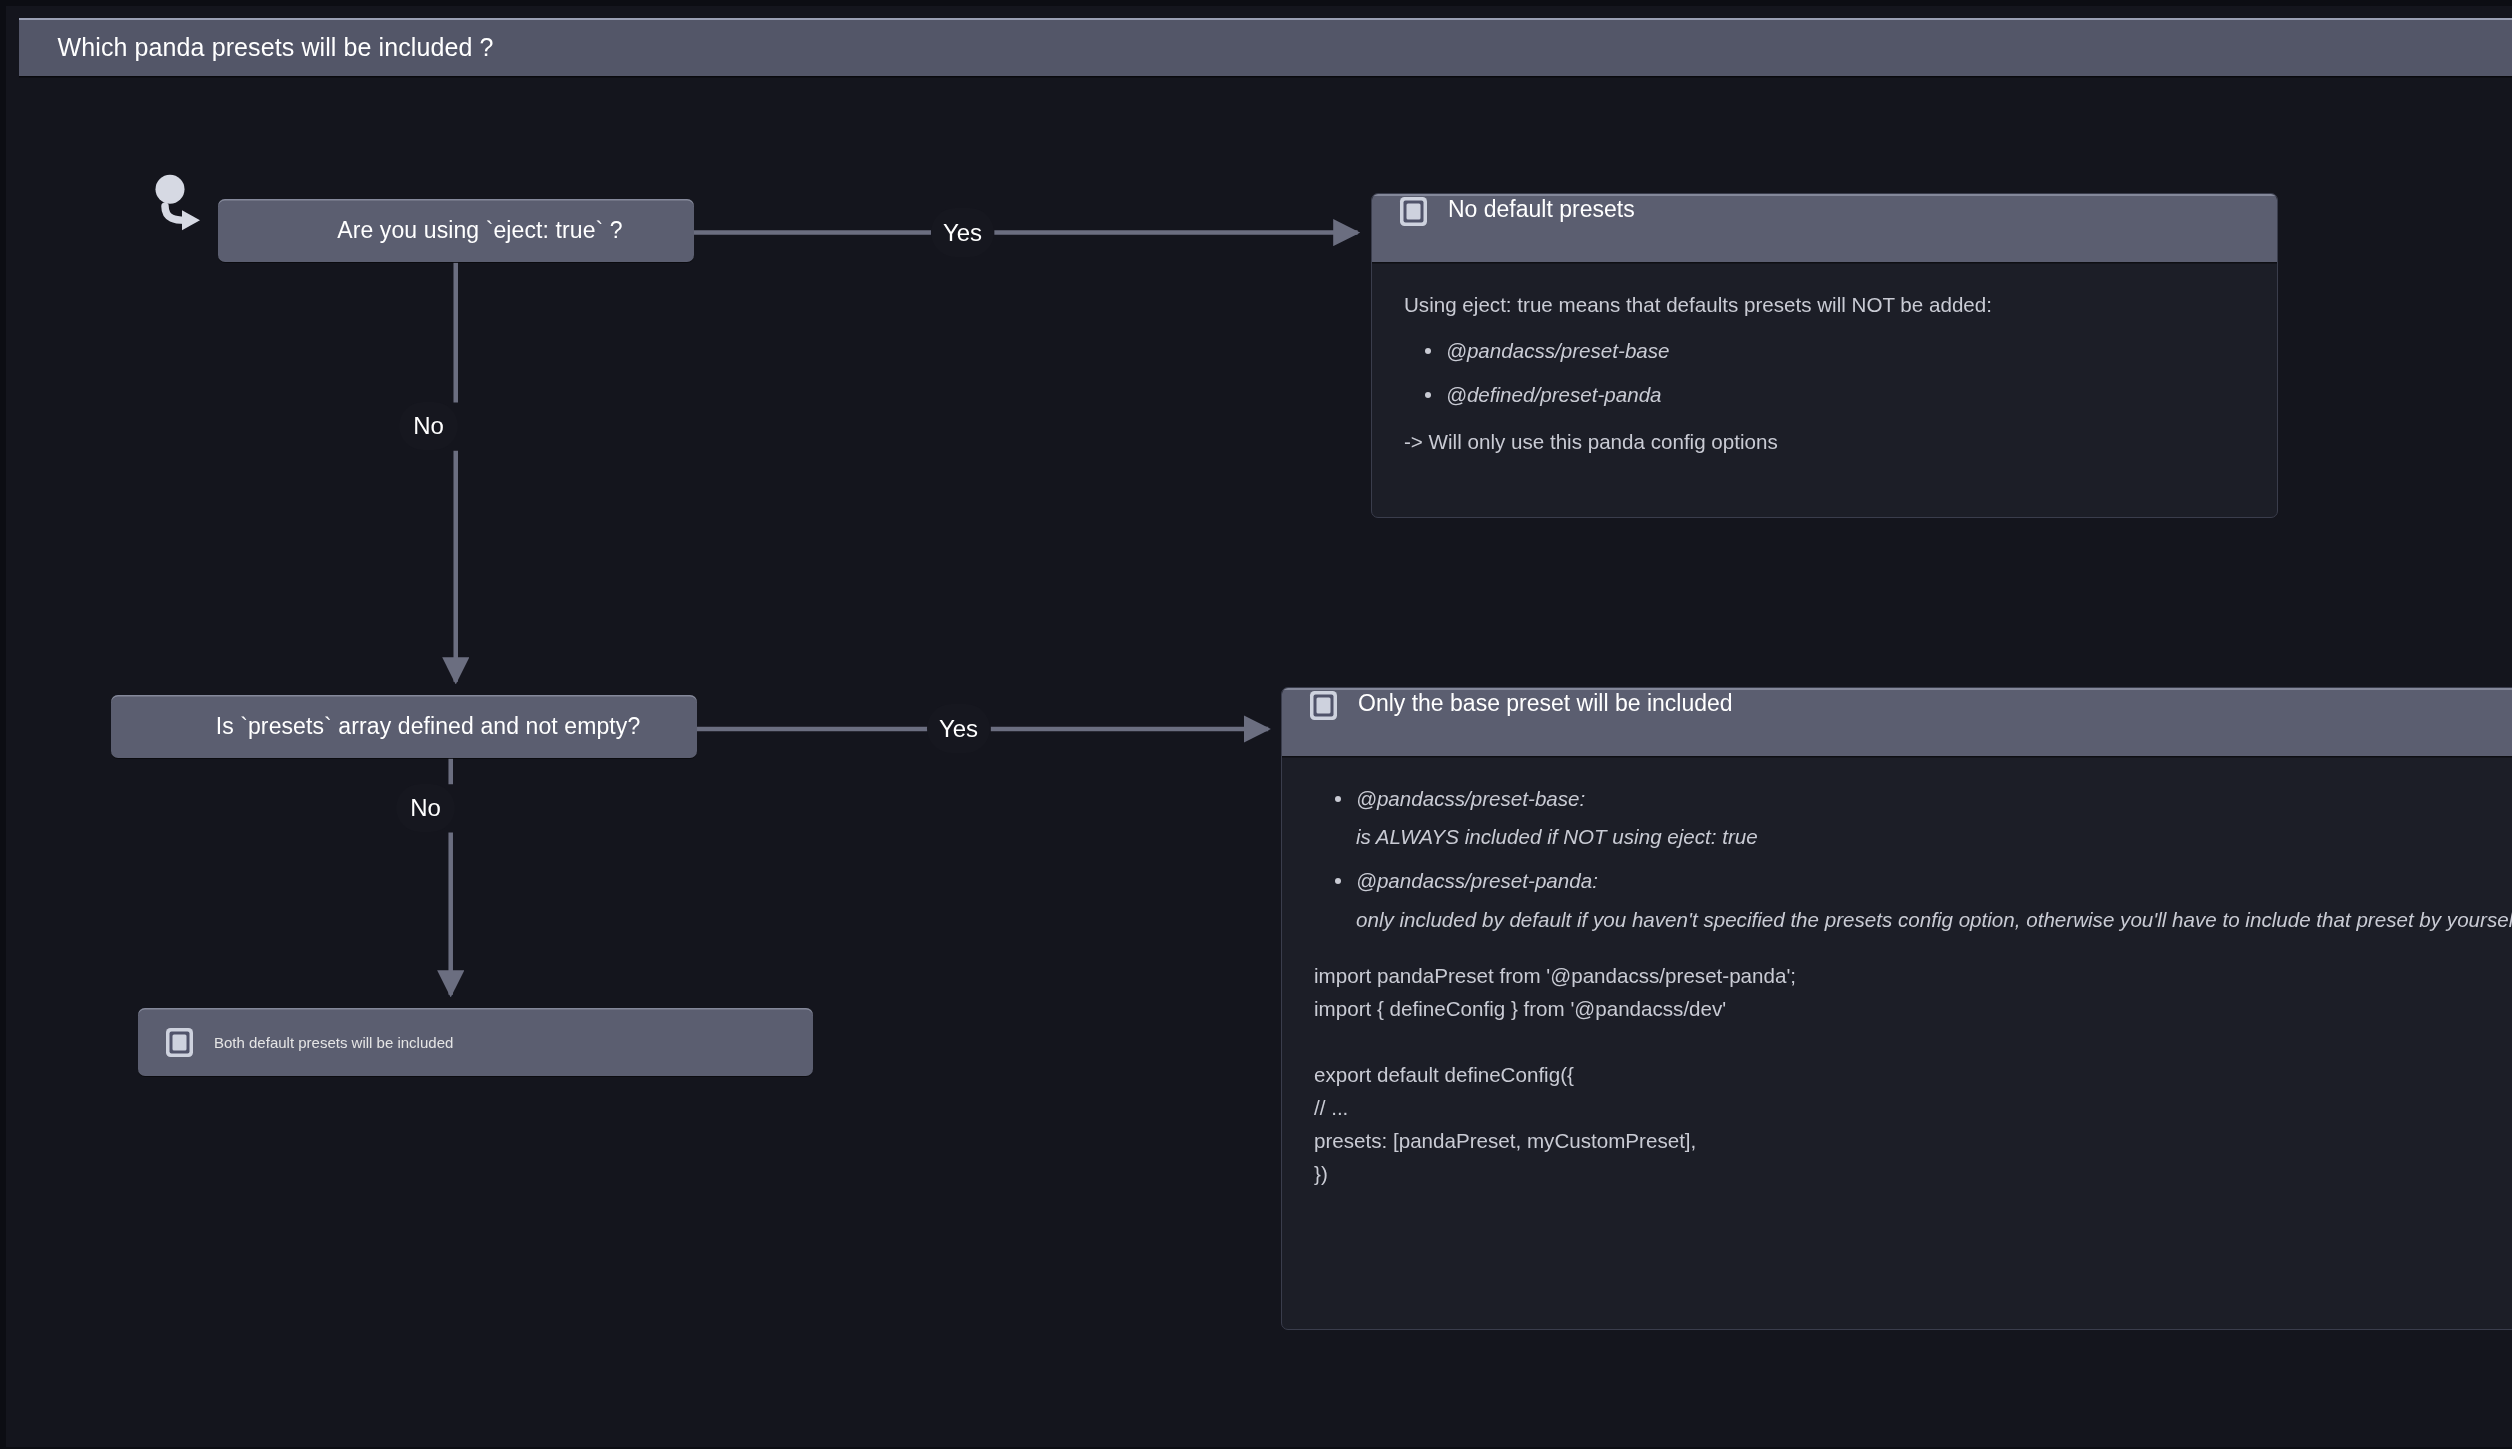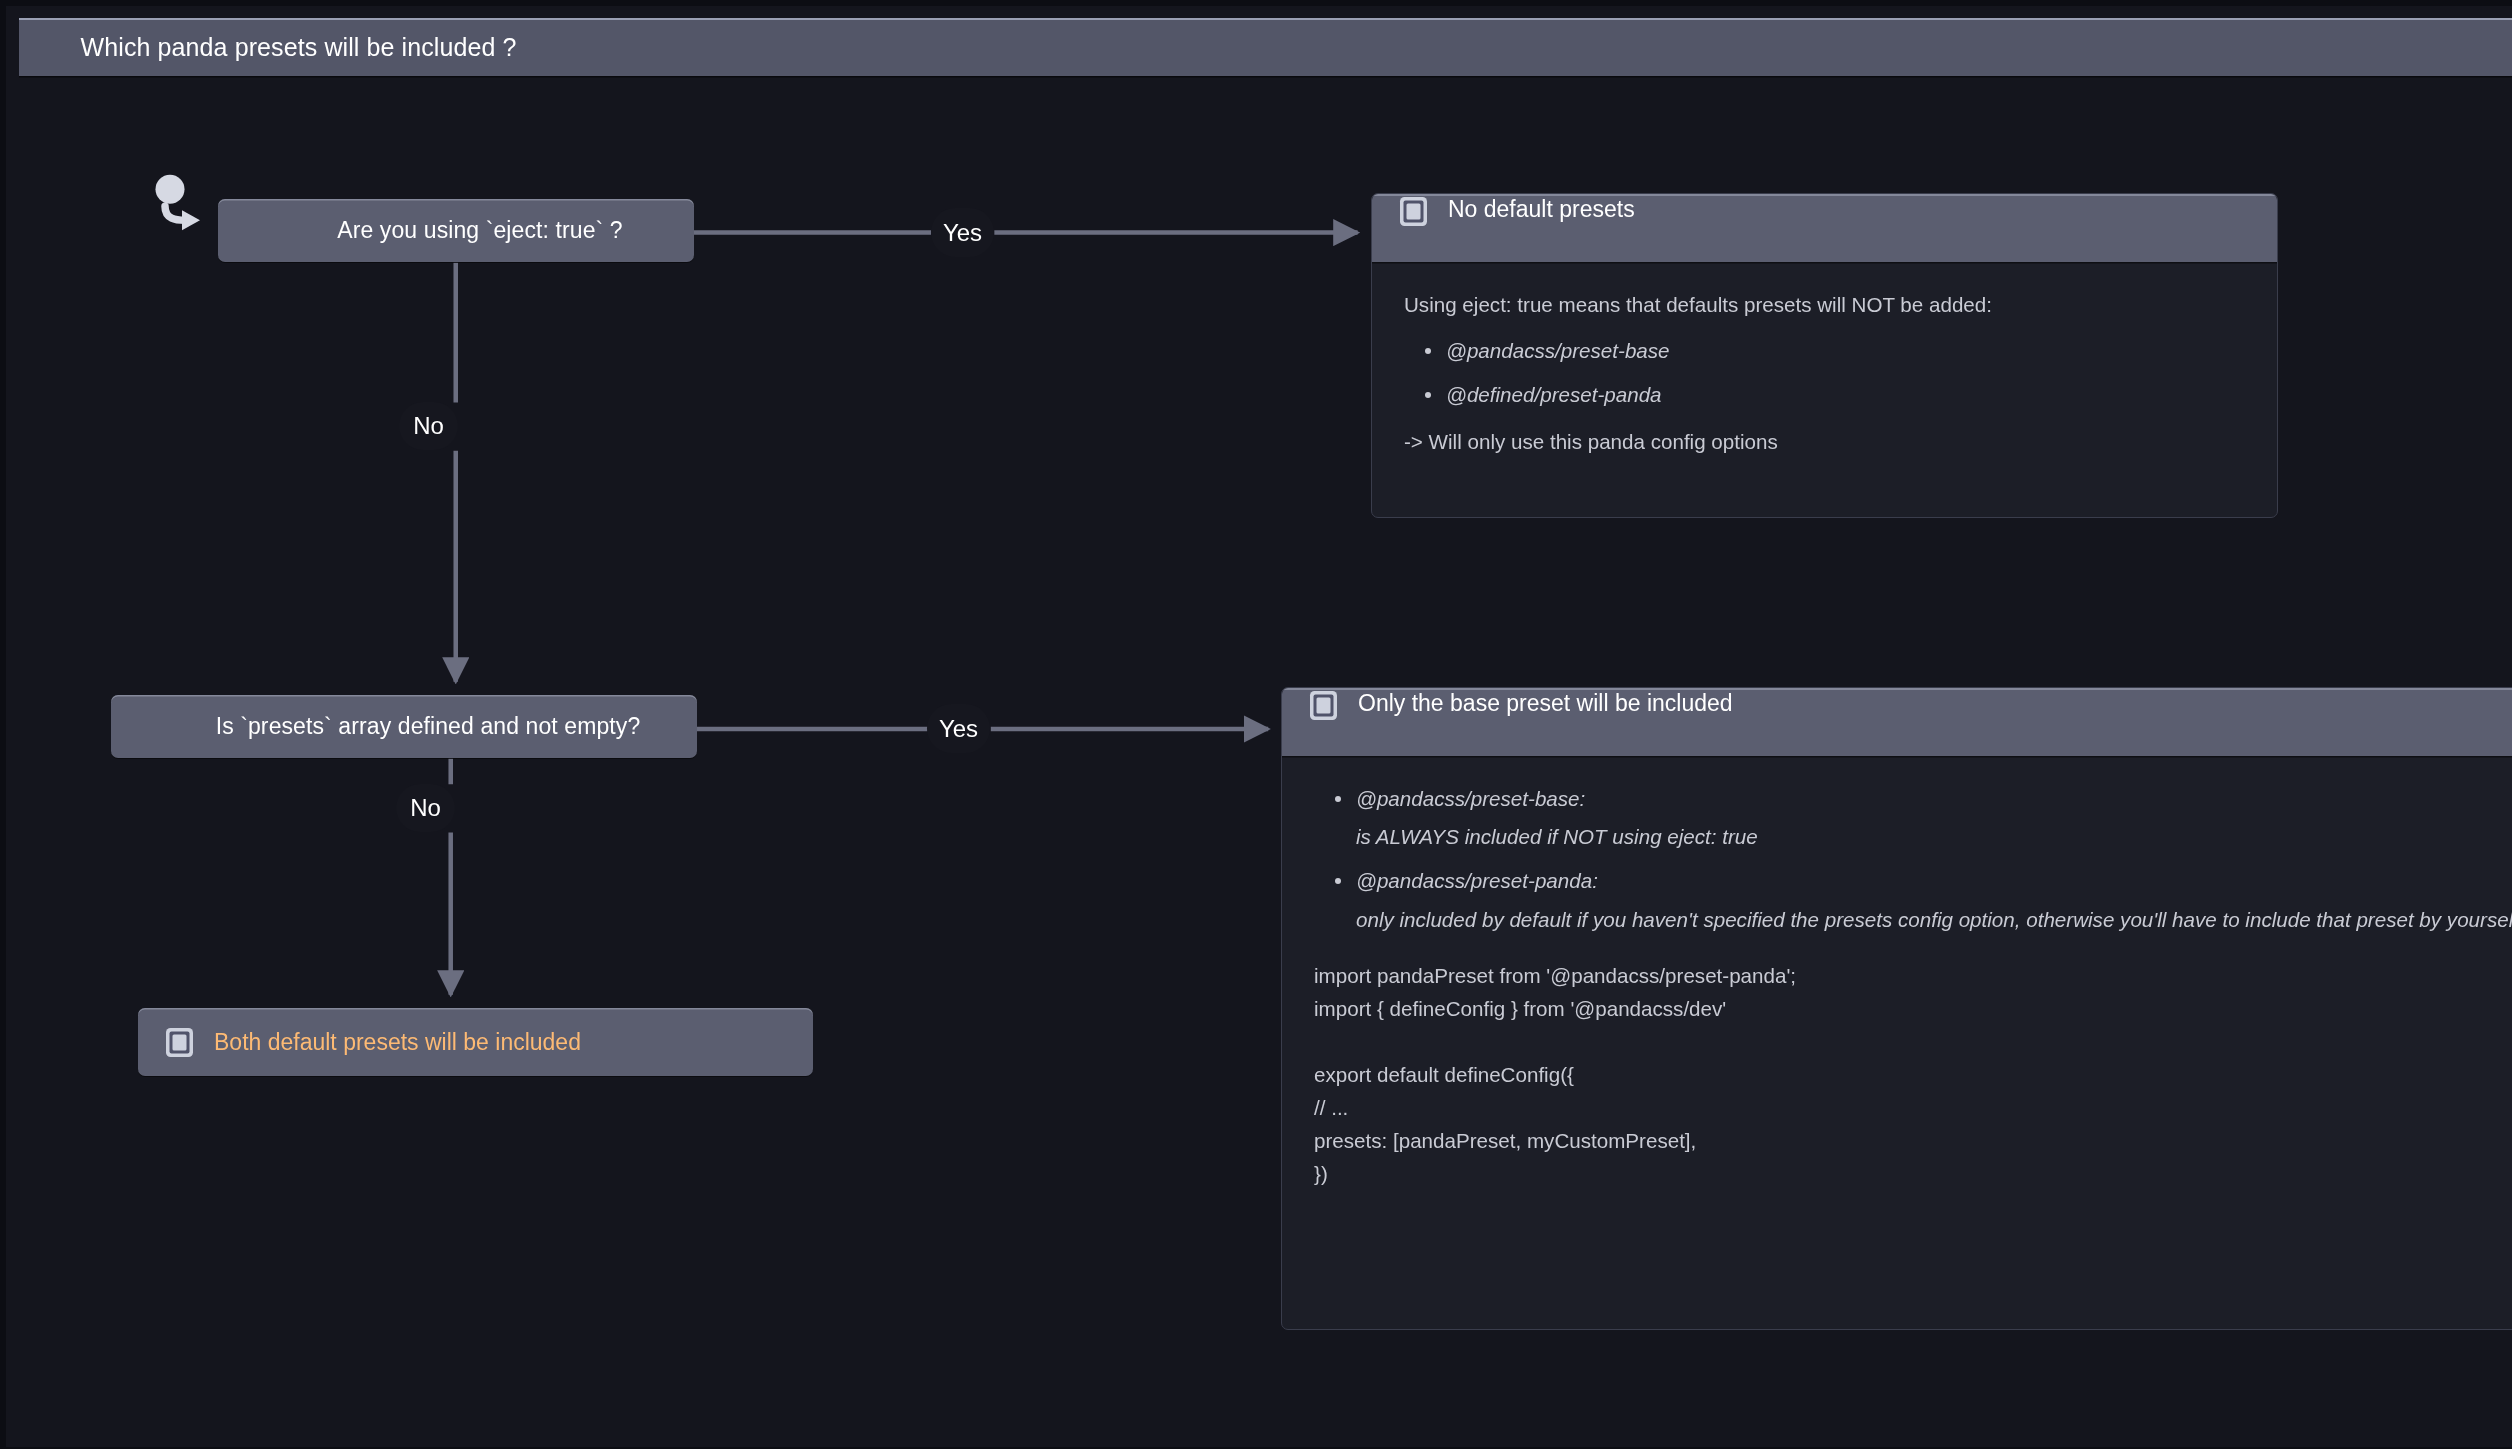--- a/index.html
+++ b/index.html
@@ -38,21 +38,21 @@
     border-top: 2.5px solid #9aa0b4;
     box-sizing: border-box;
     display: flex;
     align-items: center;
     box-shadow: 0 1.5px 0 rgba(0,0,0,0.55);
   }
   .titlebar-text {
     color: #ffffff;
     font-size: 25px;
     letter-spacing: 0.1px;
-    padding-left: 62px;
+    padding-left: 39px;
   }
 
   
   #edges {
     position: absolute;
     left: 0; top: 0;
     width: 2663px; height: 1449px;
     pointer-events: none;
   }
 
@@ -132,22 +132,22 @@
     background: #5b5e70;
     border-radius: 7px;
     box-shadow: 0 1px 0 rgba(0,0,0,0.45), inset 0 1.5px 0 rgba(190,196,212,0.42);
     display: flex;
     align-items: center;
     box-sizing: border-box;
     padding-left: 26px;
     gap: 19px;
   }
   #node-both .label {
-    color: #fdba74;
-    font-size: 23px;
+    color: #e5e5e5;
+    font-size: 15px;
     white-space: nowrap;
   }
 
   
   .panel {
     position: absolute;
     background: #1c1e27;
     border-radius: 7px;
     box-sizing: border-box;
     border: 1px solid #3a3d4c;

